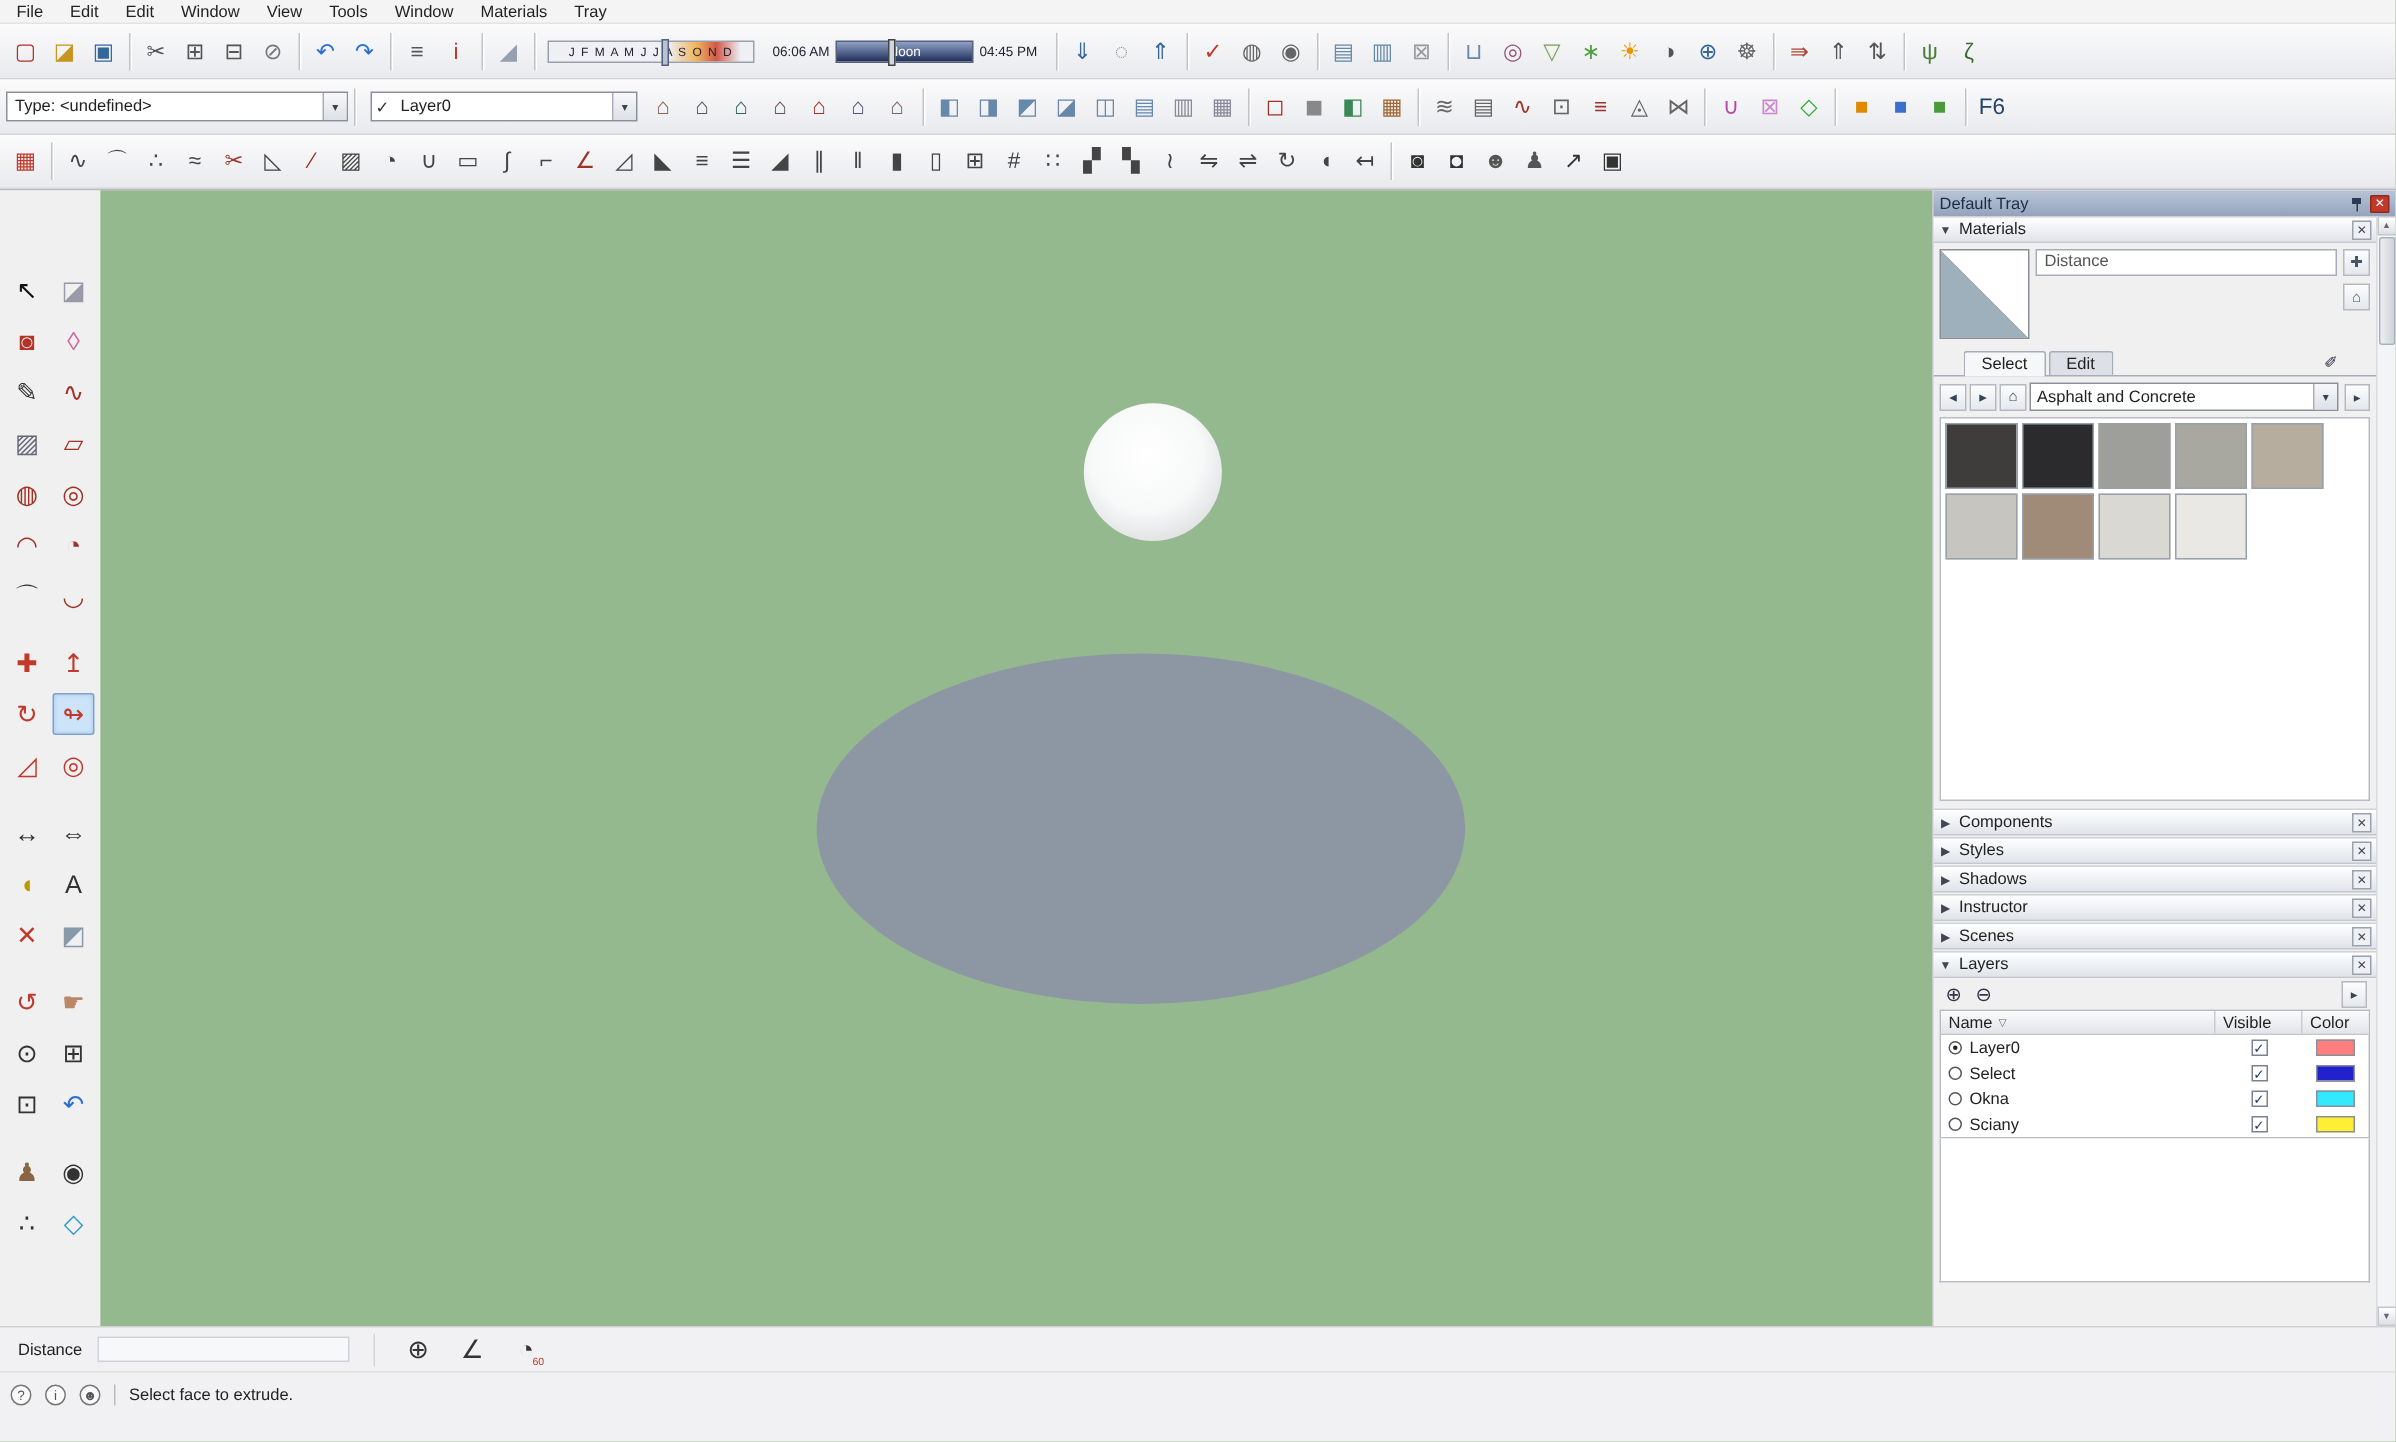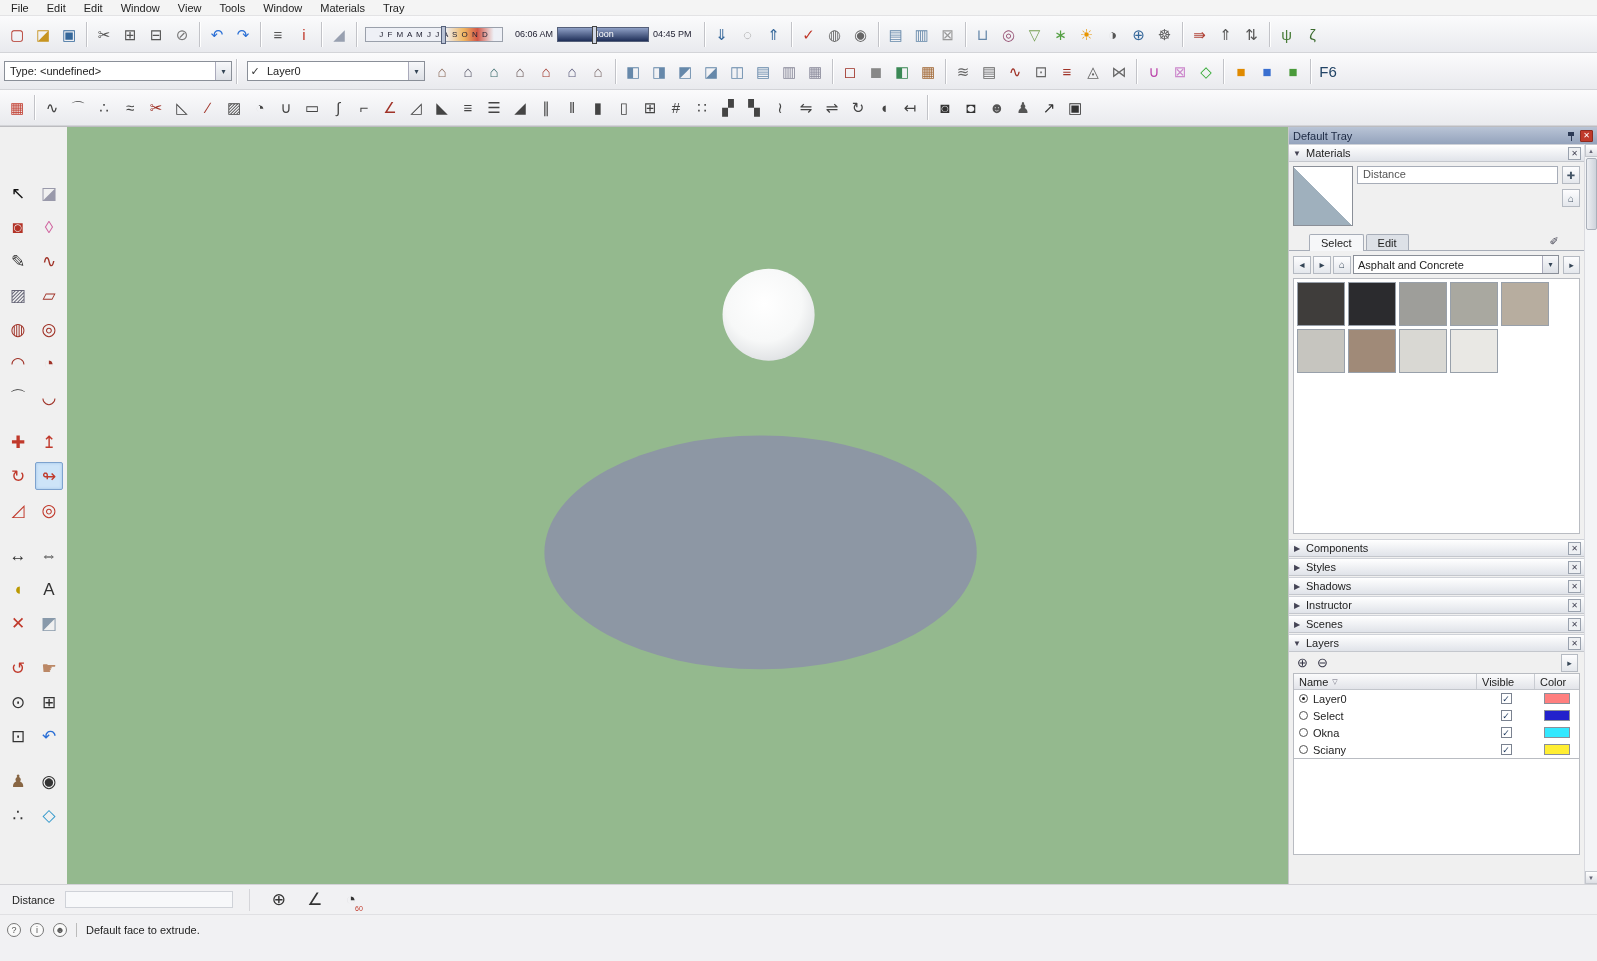--- a/index.html
+++ b/index.html
@@ -899,16 +899,16 @@
       <span>◔</span>
       <span class="sub">60</span>
     </span>
   </div>
 
   <div id="statusbar">
     <span class="status-icon">?</span>
     <span class="status-icon">i</span>
     <span class="status-icon">☻</span>
     <span class="status-div"></span>
-    <span>Default face to extrude.</span>
+    <span>Select face to extrude.</span>
   </div>
   <div id="bottomstrip"></div>
 </div>
 
 </body></html>

